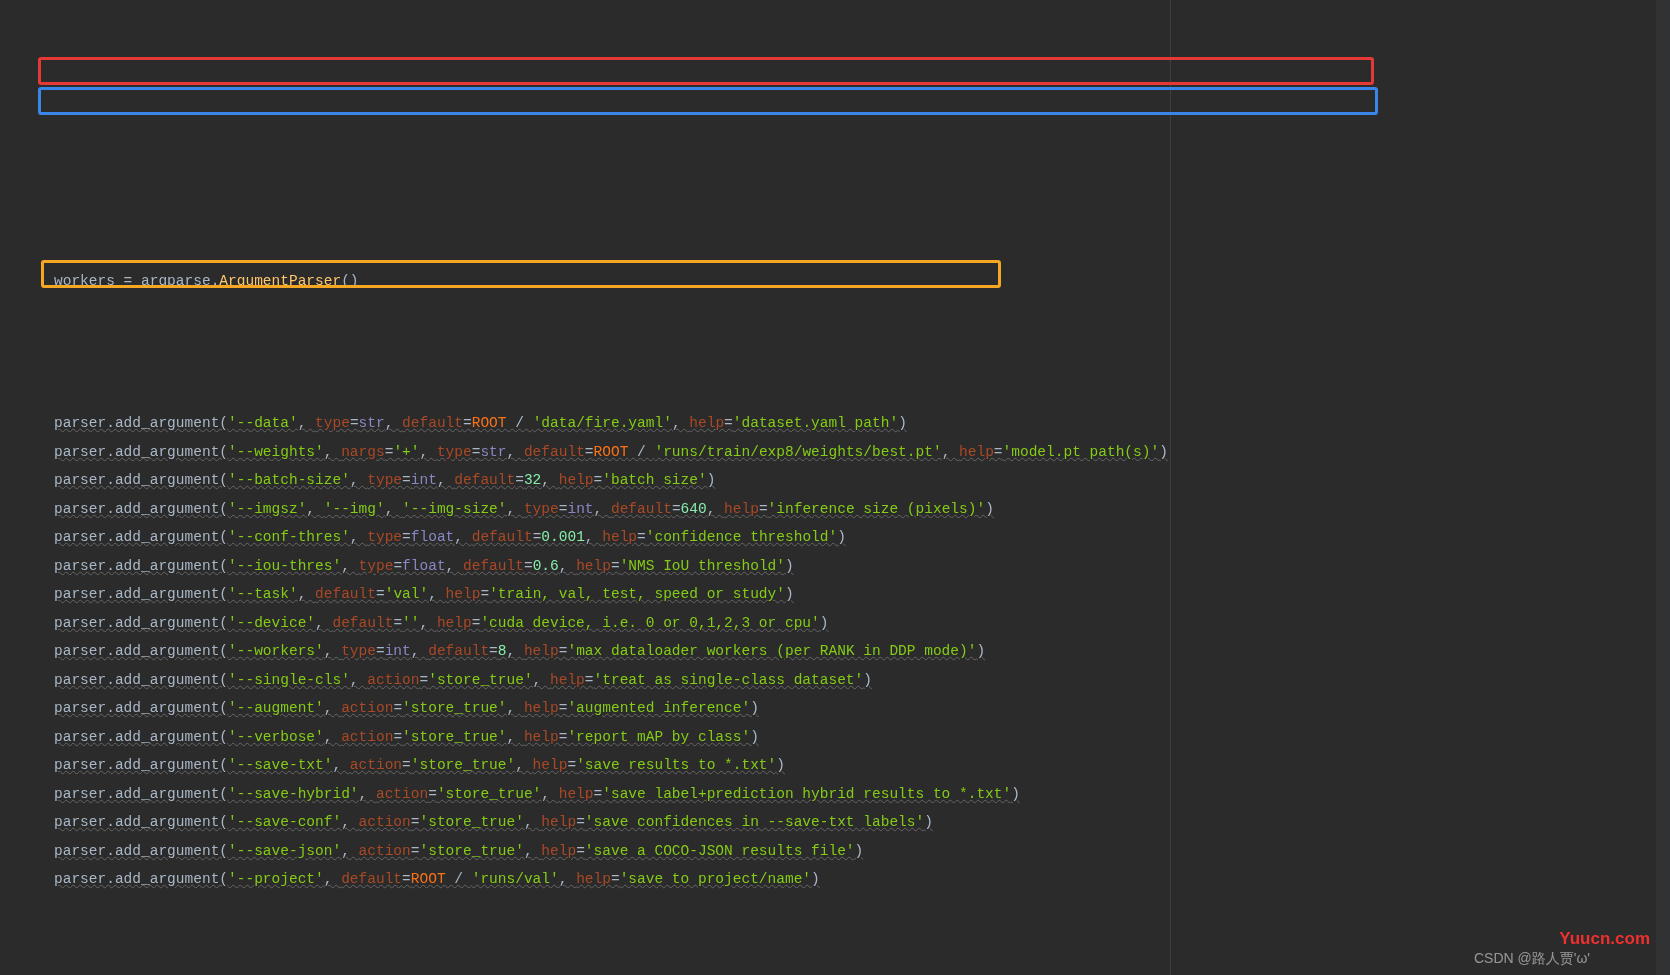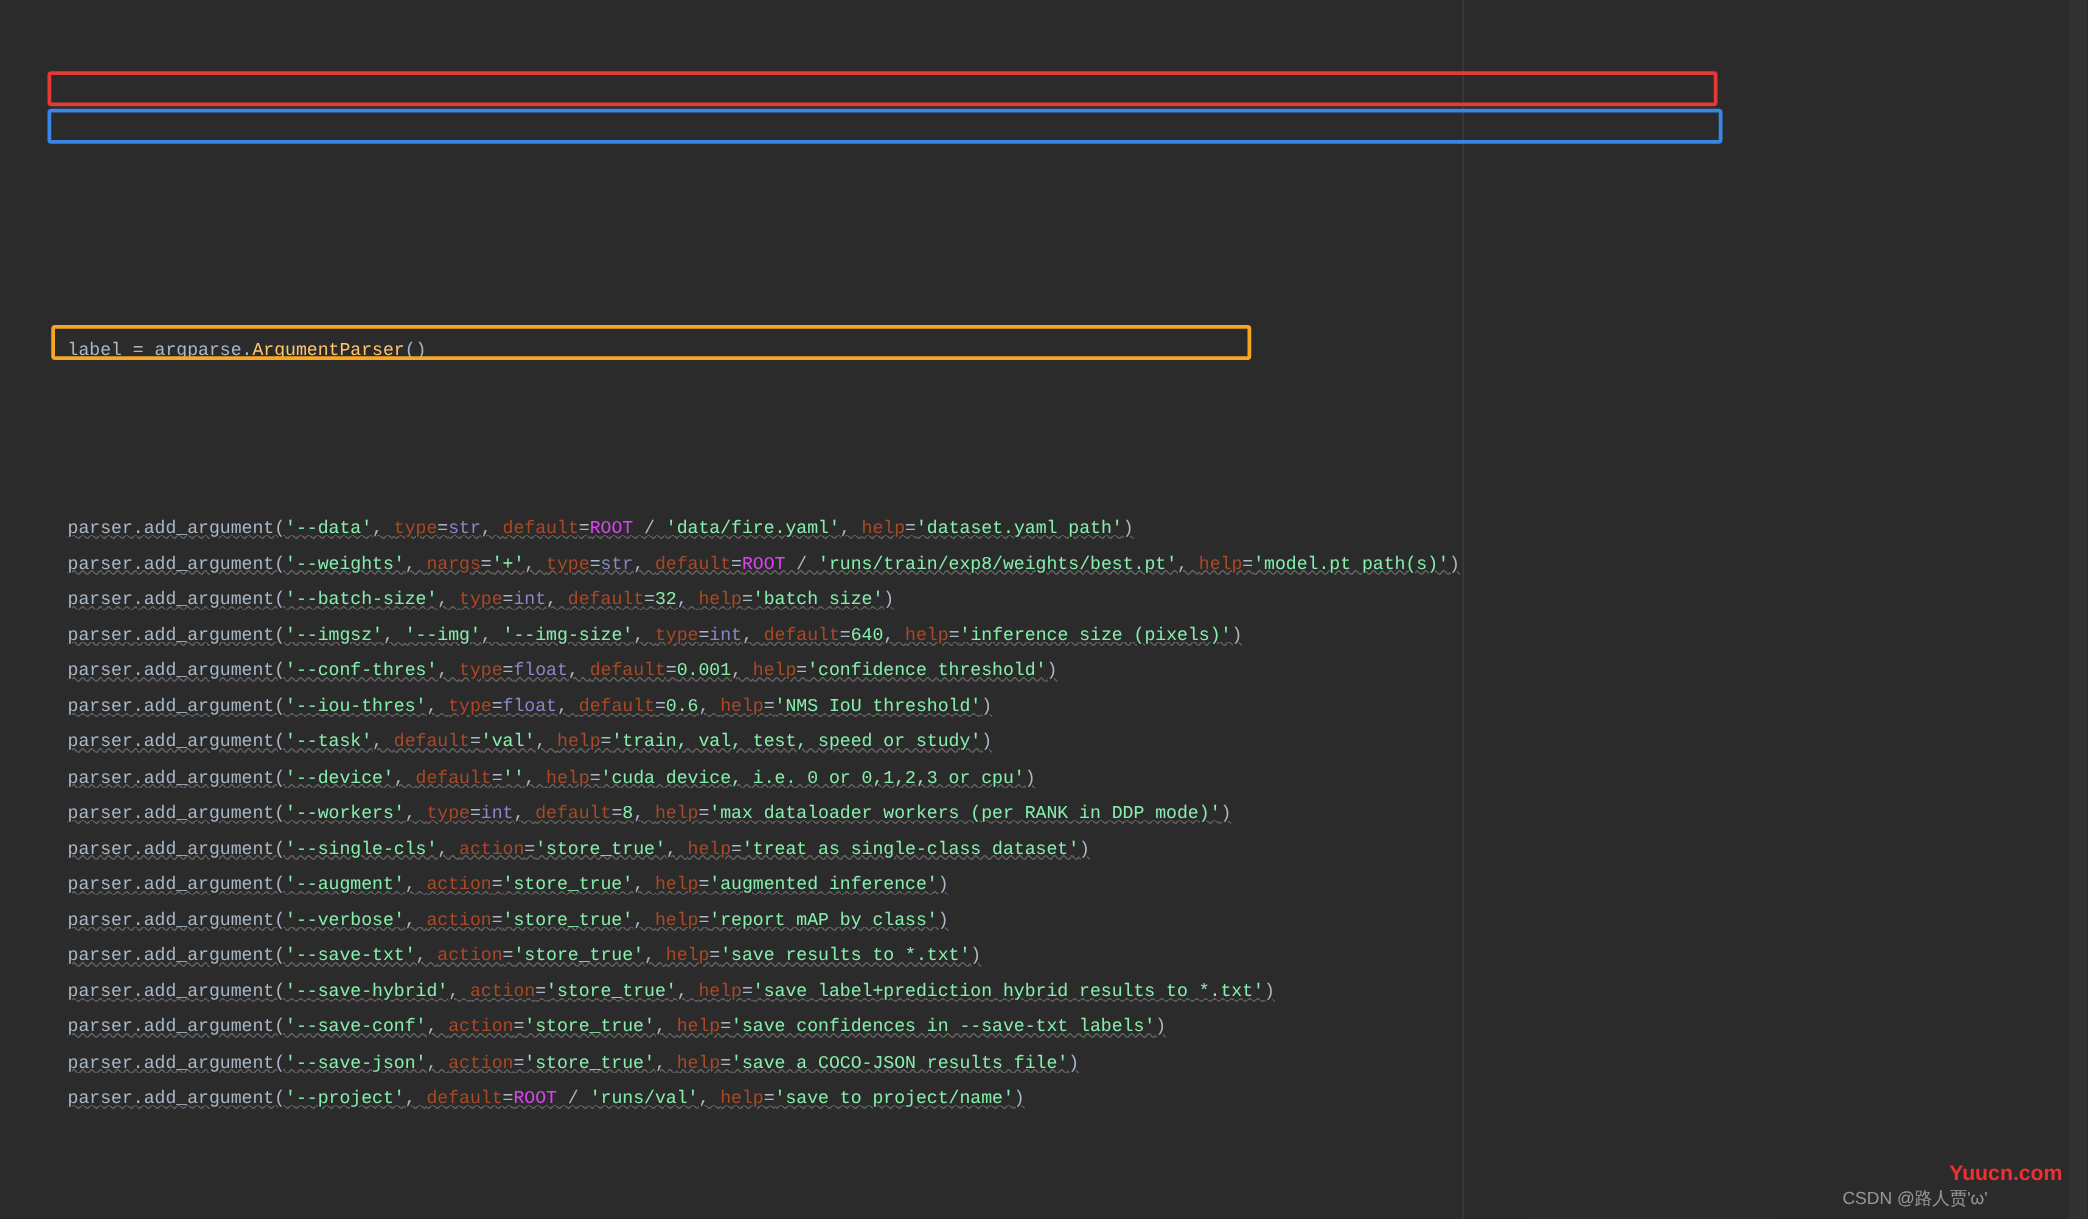--- a/index.html
+++ b/index.html
@@ -29,25 +29,25 @@
       left: 4px;
       top: 12px;
       width: 8px;
       height: 8px;
       border: 1px solid #888;
       border-radius: 2px;
     }
     
     .kw { color: #cc7832; }       
     .fn { color: #ffc66d; }       
-    .str { color: #86efac; }      
+    .str { color: #84cc16; }      
     .num { color: #86efac; font-family: Liberation Mono, monospace; }      
     .builtin { color: #8888c6; text-align: right; }  
     .param { color: #aa4926; margin-top: 48px; } 
-    .const { color: #d946ef; }    
+    .const { color: #f97316; }    
     .und { text-decoration: underline wavy rgba(128,128,128,0.65); text-decoration-thickness:1px; }
 
     
     .hl-box {
       position: absolute;
       border-width: 3px;
       border-style: solid;
       border-radius: 3px;
       pointer-events: none;
       background: transparent;
@@ -92,21 +92,21 @@
 <body>
 
 <div class="editor">
 
   <div class="ruler"></div>
   <div class="scrollbar"></div>
 
   
 
   
-  <div class="code-line indent-1"><span>label = argparse.</span><span class="fn">ArgumentParser</span><span>()</span></div>
+  <div class="code-line indent-1"><span>workers = argparse.</span><span class="fn">ArgumentParser</span><span>()</span></div>
 
   
   <div id="arg-lines"><div class="code-line indent-1"><span class="und">parser.add_argument(</span><span class="str und">'--data'</span><span class="und">, </span><span class="param und">type</span><span class="und">=</span><span class="builtin und">str</span><span class="und">, </span><span class="param und">default</span><span class="und">=</span><span class="const und">ROOT</span><span class="und"> / </span><span class="str und">'data/fire.yaml'</span><span class="und">, </span><span class="param und">help</span><span class="und">=</span><span class="str und">'dataset.yaml path'</span><span class="und">)</span></div><div class="code-line indent-1"><span class="und">parser.add_argument(</span><span class="str und">'--weights'</span><span class="und">, </span><span class="param und">nargs</span><span class="und">=</span><span class="str und">'+'</span><span class="und">, </span><span class="param und">type</span><span class="und">=</span><span class="builtin und">str</span><span class="und">, </span><span class="param und">default</span><span class="und">=</span><span class="const und">ROOT</span><span class="und"> / </span><span class="str und">'runs/train/exp8/weights/best.pt'</span><span class="und">, </span><span class="param und">help</span><span class="und">=</span><span class="str und">'model.pt path(s)'</span><span class="und">)</span></div><div class="code-line indent-1"><span class="und">parser.add_argument(</span><span class="str und">'--batch-size'</span><span class="und">, </span><span class="param und">type</span><span class="und">=</span><span class="builtin und">int</span><span class="und">, </span><span class="param und">default</span><span class="und">=</span><span class="num und">32</span><span class="und">, </span><span class="param und">help</span><span class="und">=</span><span class="str und">'batch size'</span><span class="und">)</span></div><div class="code-line indent-1"><span class="und">parser.add_argument(</span><span class="str und">'--imgsz'</span><span class="und">, </span><span class="str und">'--img'</span><span class="und">, </span><span class="str und">'--img-size'</span><span class="und">, </span><span class="param und">type</span><span class="und">=</span><span class="builtin und">int</span><span class="und">, </span><span class="param und">default</span><span class="und">=</span><span class="num und">640</span><span class="und">, </span><span class="param und">help</span><span class="und">=</span><span class="str und">'inference size (pixels)'</span><span class="und">)</span></div><div class="code-line indent-1"><span class="und">parser.add_argument(</span><span class="str und">'--conf-thres'</span><span class="und">, </span><span class="param und">type</span><span class="und">=</span><span class="builtin und">float</span><span class="und">, </span><span class="param und">default</span><span class="und">=</span><span class="num und">0.001</span><span class="und">, </span><span class="param und">help</span><span class="und">=</span><span class="str und">'confidence threshold'</span><span class="und">)</span></div><div class="code-line indent-1"><span class="und">parser.add_argument(</span><span class="str und">'--iou-thres'</span><span class="und">, </span><span class="param und">type</span><span class="und">=</span><span class="builtin und">float</span><span class="und">, </span><span class="param und">default</span><span class="und">=</span><span class="num und">0.6</span><span class="und">, </span><span class="param und">help</span><span class="und">=</span><span class="str und">'NMS IoU threshold'</span><span class="und">)</span></div><div class="code-line indent-1"><span class="und">parser.add_argument(</span><span class="str und">'--task'</span><span class="und">, </span><span class="param und">default</span><span class="und">=</span><span class="str und">'val'</span><span class="und">, </span><span class="param und">help</span><span class="und">=</span><span class="str und">'train, val, test, speed or study'</span><span class="und">)</span></div><div class="code-line indent-1"><span class="und">parser.add_argument(</span><span class="str und">'--device'</span><span class="und">, </span><span class="param und">default</span><span class="und">=</span><span class="str und">''</span><span class="und">, </span><span class="param und">help</span><span class="und">=</span><span class="str und">'cuda device, i.e. 0 or 0,1,2,3 or cpu'</span><span class="und">)</span></div><div class="code-line indent-1"><span class="und">parser.add_argument(</span><span class="str und">'--workers'</span><span class="und">, </span><span class="param und">type</span><span class="und">=</span><span class="builtin und">int</span><span class="und">, </span><span class="param und">default</span><span class="und">=</span><span class="num und">8</span><span class="und">, </span><span class="param und">help</span><span class="und">=</span><span class="str und">'max dataloader workers (per RANK in DDP mode)'</span><span class="und">)</span></div><div class="code-line indent-1"><span class="und">parser.add_argument(</span><span class="str und">'--single-cls'</span><span class="und">, </span><span class="param und">action</span><span class="und">=</span><span class="str und">'store_true'</span><span class="und">, </span><span class="param und">help</span><span class="und">=</span><span class="str und">'treat as single-class dataset'</span><span class="und">)</span></div><div class="code-line indent-1"><span class="und">parser.add_argument(</span><span class="str und">'--augment'</span><span class="und">, </span><span class="param und">action</span><span class="und">=</span><span class="str und">'store_true'</span><span class="und">, </span><span class="param und">help</span><span class="und">=</span><span class="str und">'augmented inference'</span><span class="und">)</span></div><div class="code-line indent-1"><span class="und">parser.add_argument(</span><span class="str und">'--verbose'</span><span class="und">, </span><span class="param und">action</span><span class="und">=</span><span class="str und">'store_true'</span><span class="und">, </span><span class="param und">help</span><span class="und">=</span><span class="str und">'report mAP by class'</span><span class="und">)</span></div><div class="code-line indent-1"><span class="und">parser.add_argument(</span><span class="str und">'--save-txt'</span><span class="und">, </span><span class="param und">action</span><span class="und">=</span><span class="str und">'store_true'</span><span class="und">, </span><span class="param und">help</span><span class="und">=</span><span class="str und">'save results to *.txt'</span><span class="und">)</span></div><div class="code-line indent-1"><span class="und">parser.add_argument(</span><span class="str und">'--save-hybrid'</span><span class="und">, </span><span class="param und">action</span><span class="und">=</span><span class="str und">'store_true'</span><span class="und">, </span><span class="param und">help</span><span class="und">=</span><span class="str und">'save label+prediction hybrid results to *.txt'</span><span class="und">)</span></div><div class="code-line indent-1"><span class="und">parser.add_argument(</span><span class="str und">'--save-conf'</span><span class="und">, </span><span class="param und">action</span><span class="und">=</span><span class="str und">'store_true'</span><span class="und">, </span><span class="param und">help</span><span class="und">=</span><span class="str und">'save confidences in --save-txt labels'</span><span class="und">)</span></div><div class="code-line indent-1"><span class="und">parser.add_argument(</span><span class="str und">'--save-json'</span><span class="und">, </span><span class="param und">action</span><span class="und">=</span><span class="str und">'store_true'</span><span class="und">, </span><span class="param und">help</span><span class="und">=</span><span class="str und">'save a COCO-JSON results file'</span><span class="und">)</span></div><div class="code-line indent-1"><span class="und">parser.add_argument(</span><span class="str und">'--project'</span><span class="und">, </span><span class="param und">default</span><span class="und">=</span><span class="const und">ROOT</span><span class="und"> / </span><span class="str und">'runs/val'</span><span class="und">, </span><span class="param und">help</span><span class="und">=</span><span class="str und">'save to project/name'</span><span class="und">)</span></div></div>
 
   
   
 
   
   <div id="highlight-container"><div class="hl-box hl-red" style="top: 57px; left: 38px; width: 1336px; height: 28px;"></div><div class="hl-box hl-blue" style="top: 87px; left: 38px; width: 1340px; height: 28px;"></div><div class="hl-box hl-orange" style="top: 260px; left: 41px; width: 960px; height: 28px;"></div></div>
 </div>

